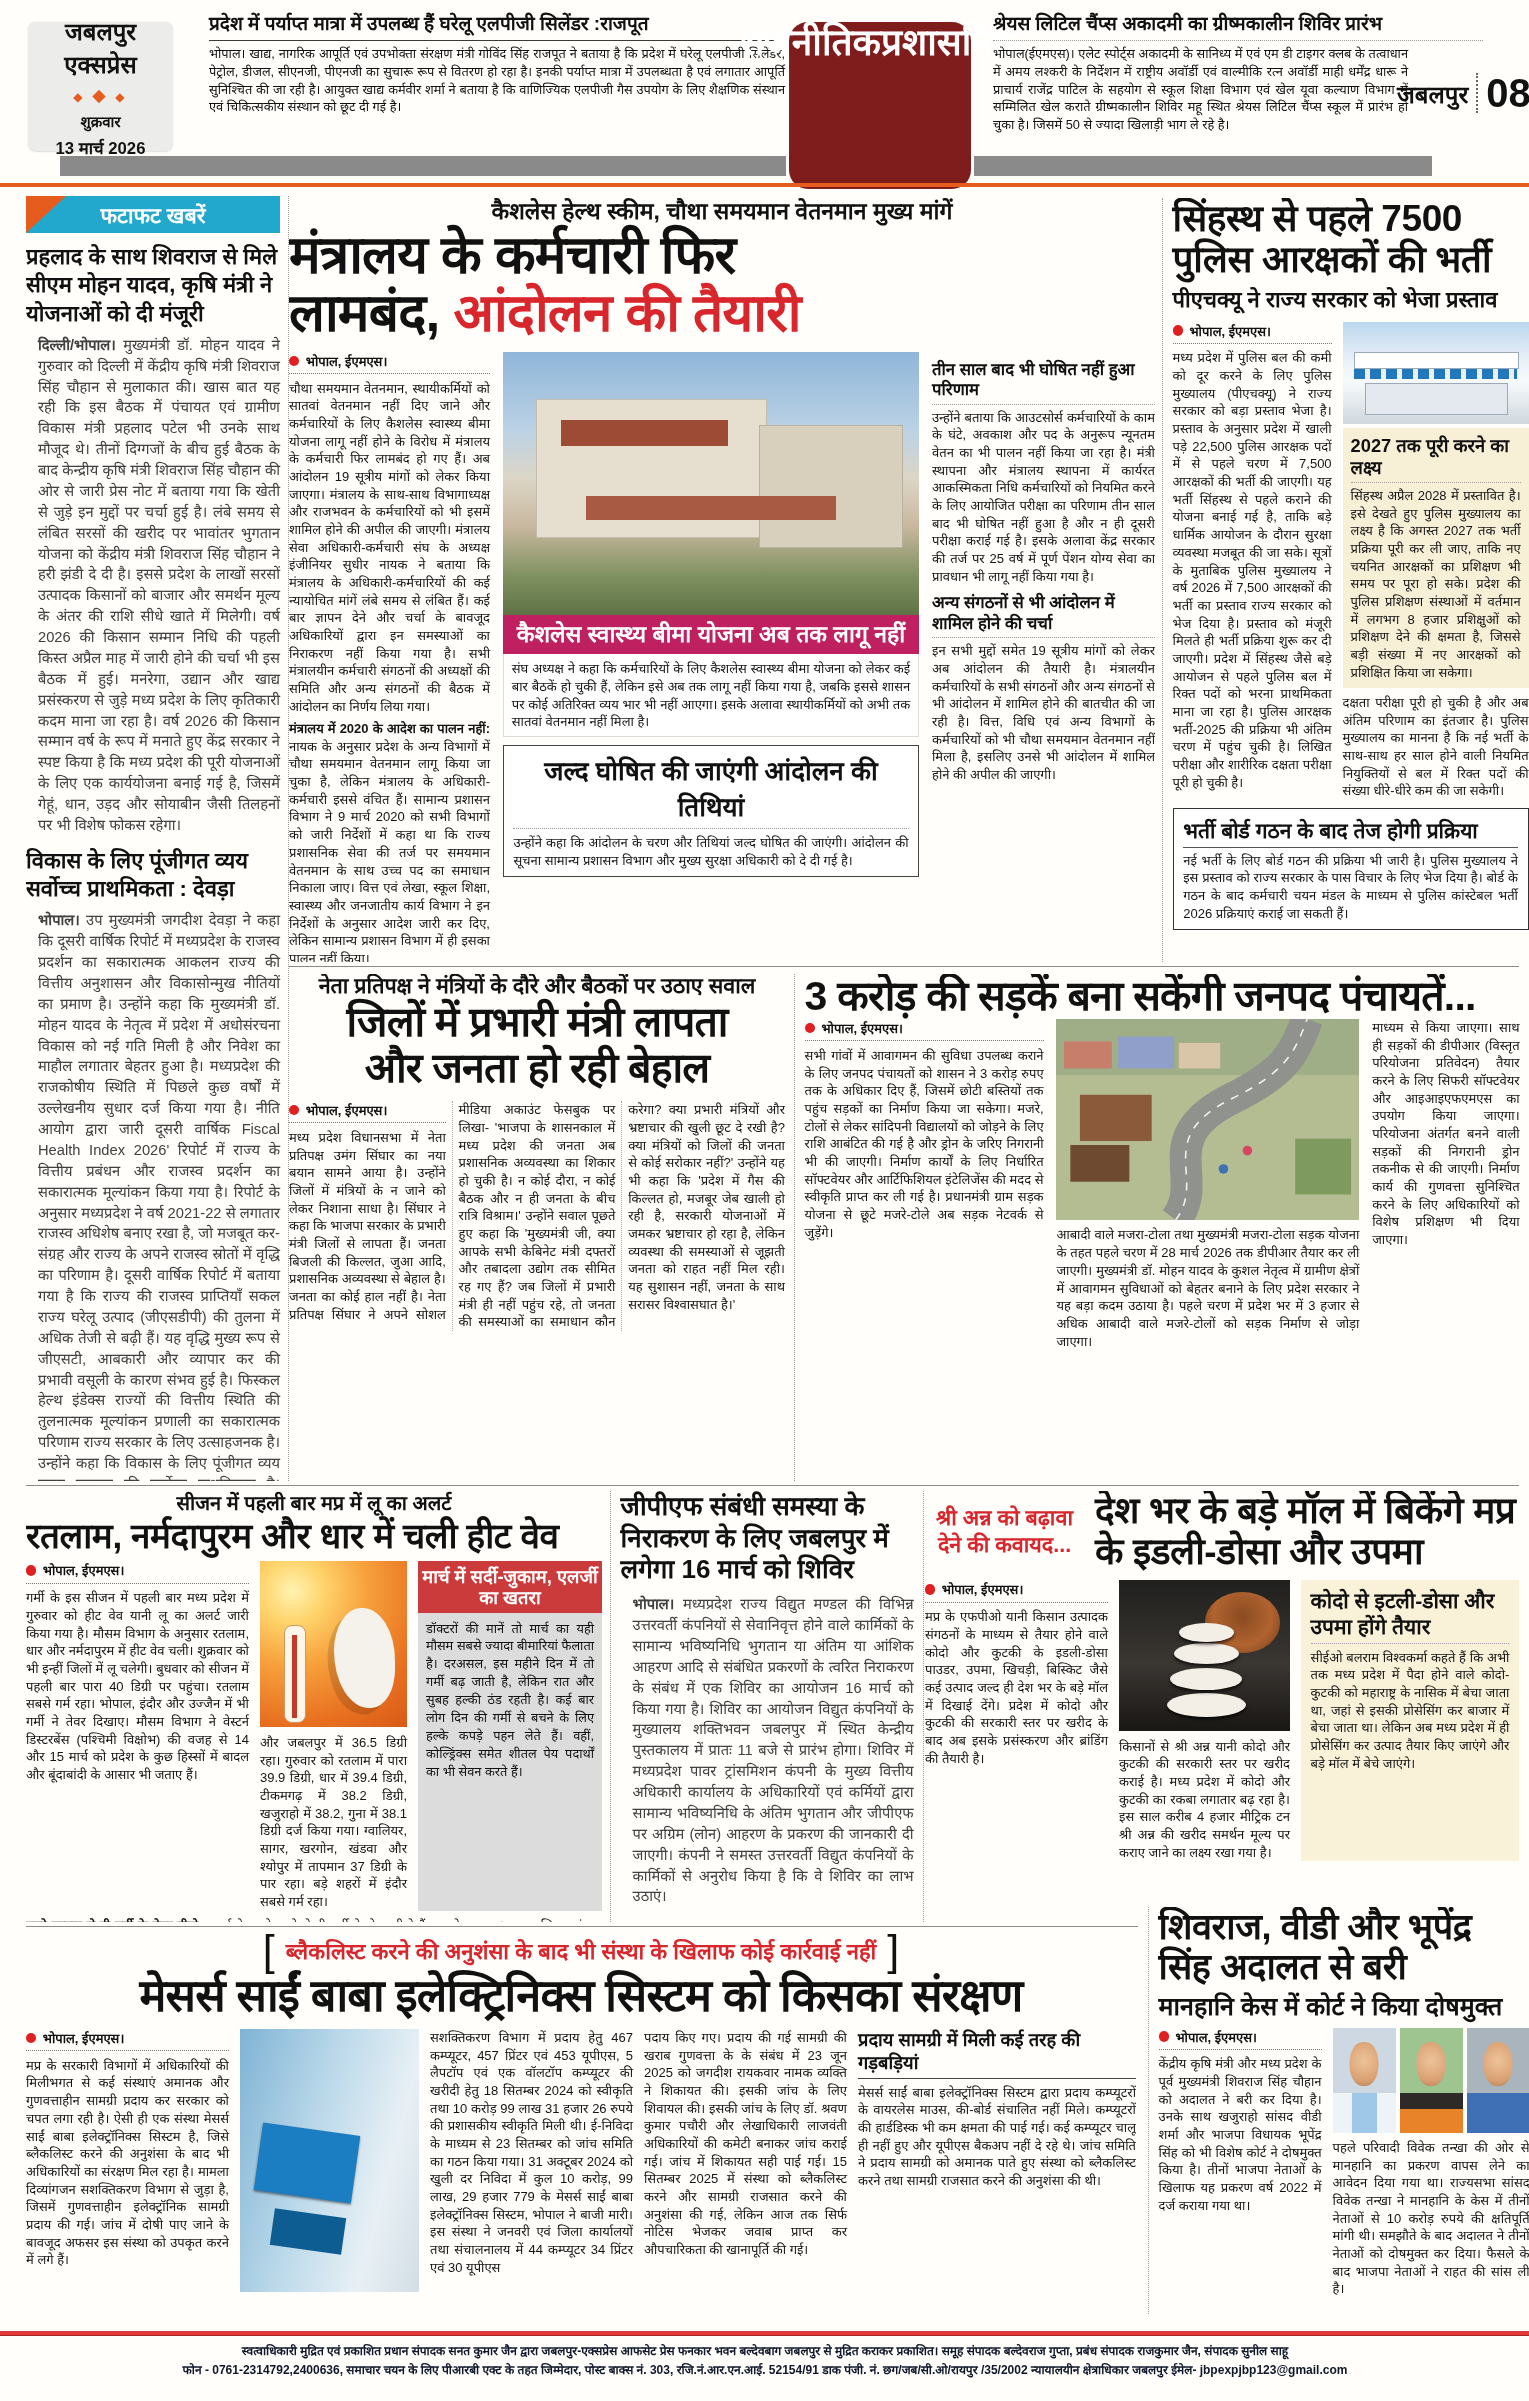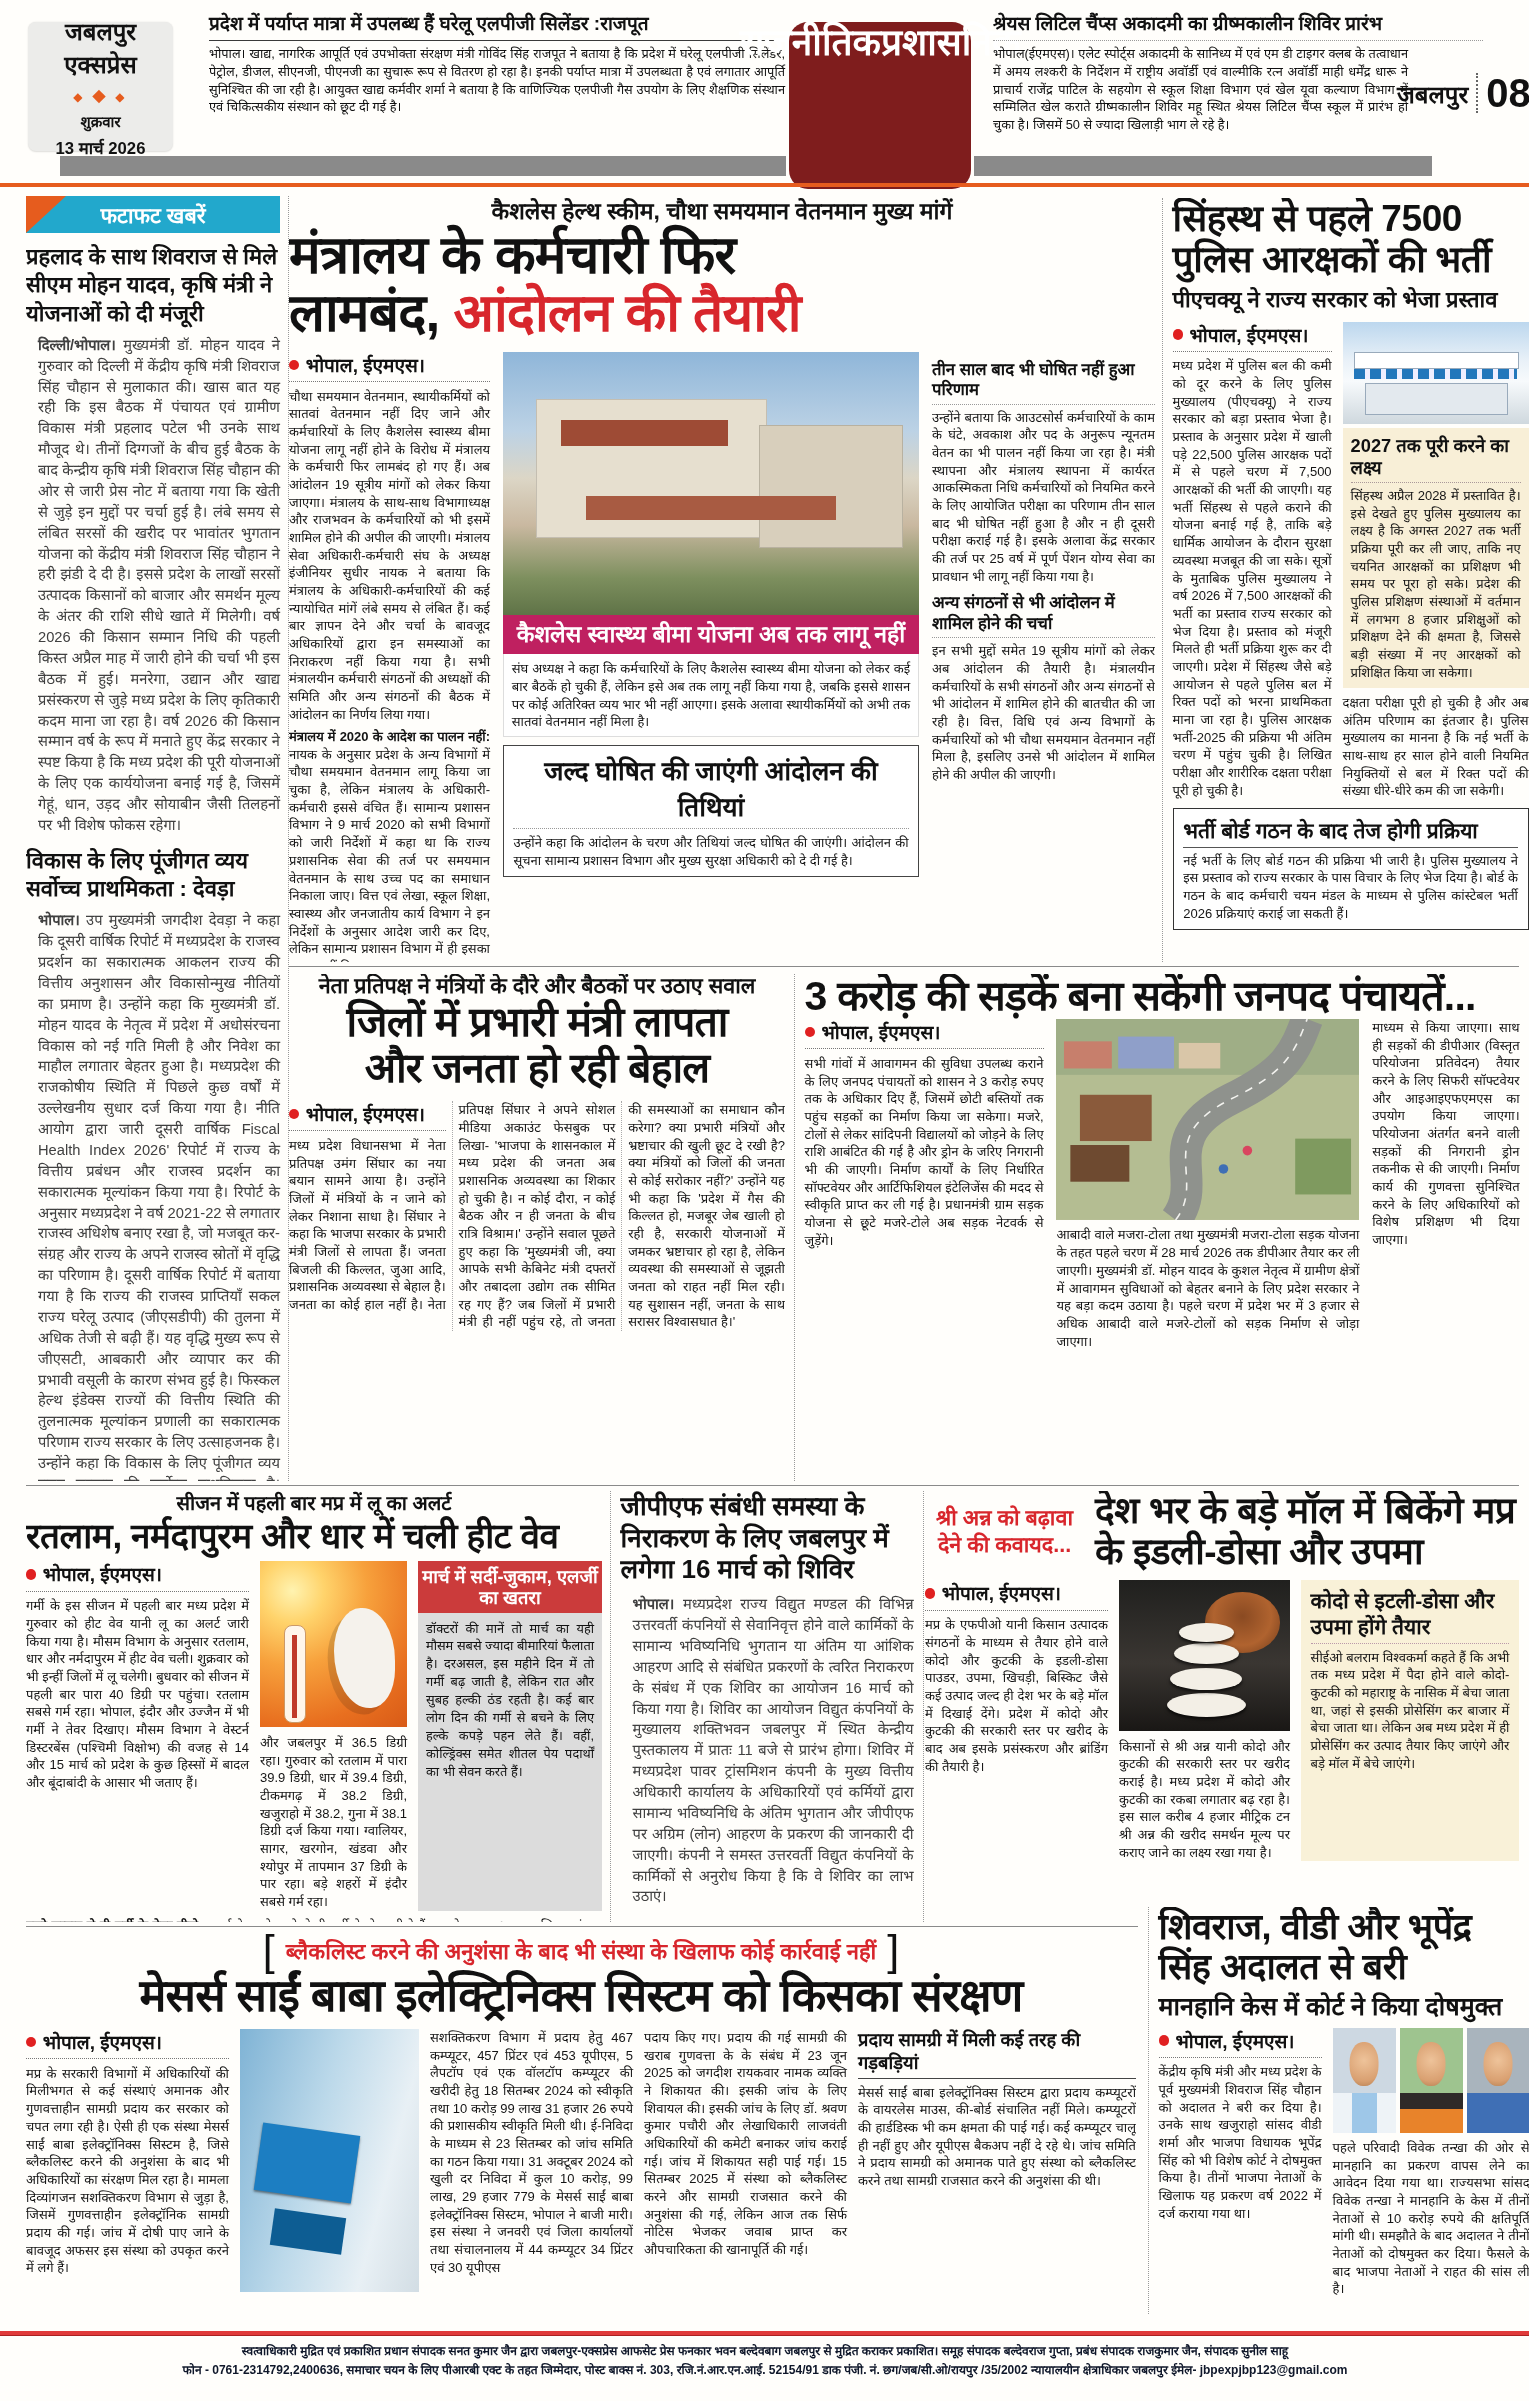--- a/index.html
+++ b/index.html
@@ -1,21 +1,21 @@
 <!DOCTYPE html>
 <html style="font-size:12.8px"><head>
 <meta charset="utf-8">
 <style>
   html,body{margin:0;padding:0;background:#e8e8e8;}
   body{font-family:"Liberation Sans","DejaVu Sans",sans-serif;color:#111;}
   .sheet{position:relative;width:1530px;height:2401px;background:#fffefb;margin:0 auto;overflow:hidden;}
   .abs{position:absolute;}
   .body-txt{font-size:13px;line-height:1.36;text-align:justify;color:#141414;}
   .body-lg{font-size:14.7px;line-height:1.42;text-align:justify;color:#404040;margin-left:12px;}
-  .byline{display:flex;align-items:center;gap:6.4px;font-weight:700;font-size:19px;border-bottom:0.8px dotted #777;padding-bottom:3.2px;margin-bottom:5.6px;}
+  .byline{display:flex;align-items:center;gap:6.4px;font-weight:700;font-size:13px;border-bottom:0.8px dotted #777;padding-bottom:3.2px;margin-bottom:5.6px;}
   .byline .dot{width:10.4px;height:10.4px;border-radius:50%;background:#e02020;flex:0 0 auto;}
   .subhead{font-size:16.7px;font-weight:800;line-height:1.22;margin:8px 0 4px;border-bottom:0.8px dotted #999;padding-bottom:3.2px;}
   .photo{position:relative;overflow:hidden;background:#cfcfcf;}
   .hrule{position:absolute;height:0.8px;background:#8a8a8a;}
   
   .masthead{background:#ececea;border-radius:8px;box-shadow:0 0.8px 1.6px #00000022;display:flex;flex-direction:column;align-items:center;justify-content:center;gap:4.8px;text-align:center;}
   .masthead .t{font-size:24px;font-weight:800;}
   .masthead .dmd{color:#e65c1e;font-size:12px;letter-spacing:3.2px;}
   .masthead .dmd b{font-size:17.5px;}
   .masthead .d1{font-size:15px;font-weight:700;}

